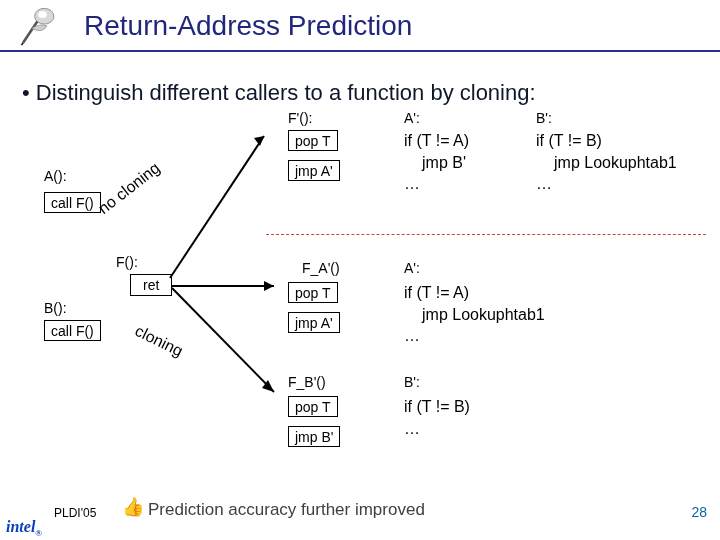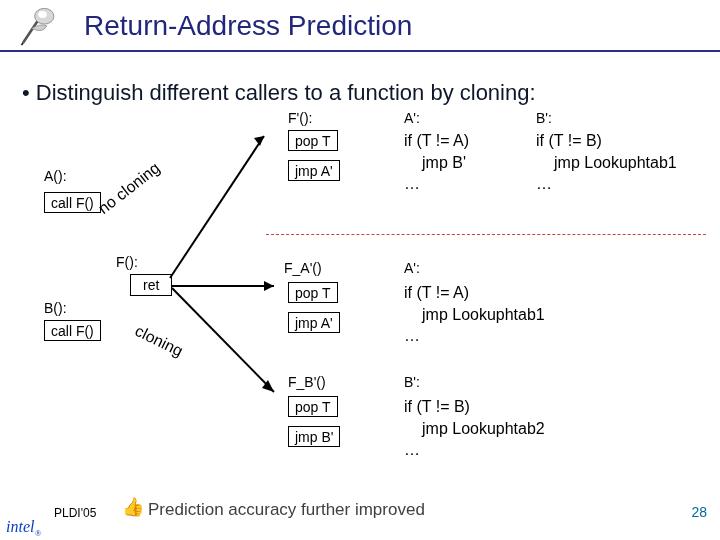--- a/index.html
+++ b/index.html
@@ -93,21 +93,21 @@
     right: 13px;
     bottom: 20px;
     font-size: 14px;
     color: #0369a1;
   }
   .intel {
     position: absolute;
     left: 6px;
     bottom: 2px;
     font-family: "Times New Roman", serif;
-    font-weight: normal;
+    font-weight: bold;
     font-style: italic;
     font-size: 16px;
     color: #0a3fbf;
   }
 
   .rot {
     position: absolute;
     font-size: 16px;
     font-weight: normal;
   }
@@ -169,39 +169,38 @@
 
 <div class="lbl" style="top:110px;left:536px">B':</div>
 <div class="cbox" style="top:130px;left:536px">
   <div>if (T != B)</div>
   <div style="padding-left:18px">jmp Lookuphtab1</div>
   <div>…</div>
 </div>
 
 <div class="dash" style="top:234px;left:266px;width:440px"></div>
 
-<div class="lbl" style="top:260px;left:284px">F_A'()</div>
+<div class="lbl" style="top:260px;left:302px">F_A'()</div>
 <div class="box" style="top:282px;left:288px">pop T</div>
 <div class="box" style="top:312px;left:288px">jmp A'</div>
 
 <div class="lbl" style="top:260px;left:404px">A':</div>
 <div class="cbox" style="top:282px;left:404px">
   <div>if (T != A)</div>
   <div style="padding-left:18px">jmp Lookuphtab1</div>
   <div>…</div>
 </div>
 
 <div class="lbl" style="top:374px;left:288px">F_B'()</div>
 <div class="box" style="top:396px;left:288px">pop T</div>
 <div class="box" style="top:426px;left:288px">jmp B'</div>
 
 <div class="lbl" style="top:374px;left:404px">B':</div>
 <div class="cbox" style="top:396px;left:404px">
   <div>if (T != B)</div>
-  <div style="padding-left:18px">jmp Lookuphtab2</div>
   <div>…</div>
 </div>
 
 <span class="thumb">👍</span>
 <div class="prediction">Prediction accuracy further improved</div>
 
 <div class="footer-left">PLDI'05</div>
 <div class="pagenum">28</div>
 <div class="intel">
   <span>intel</span><sub style="font-size:9px">®</sub>

